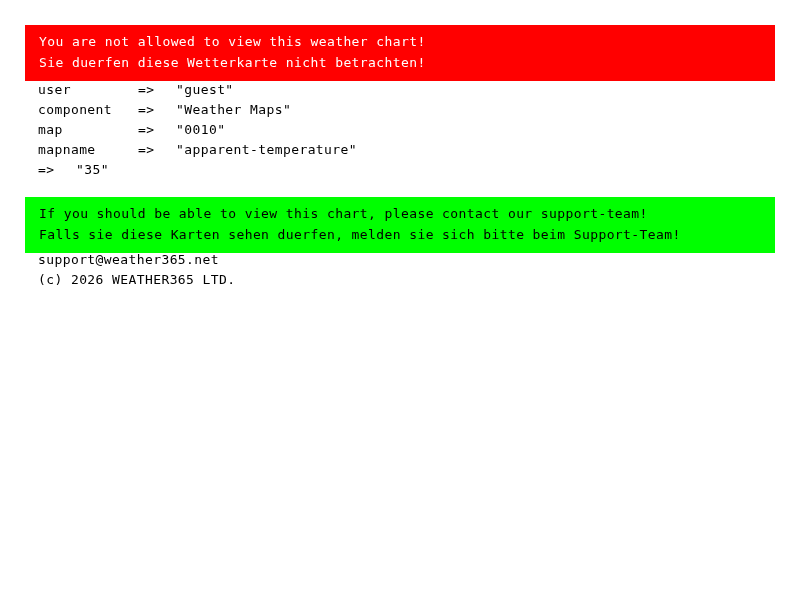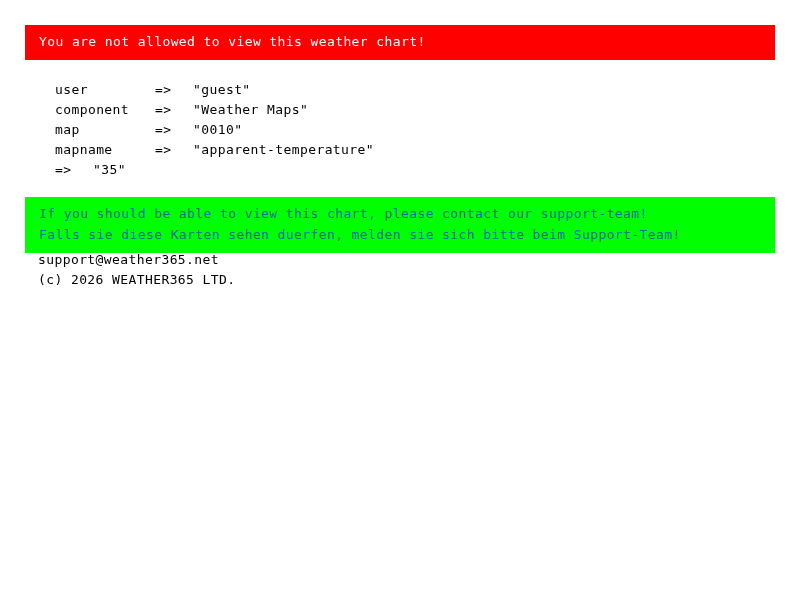--- a/index.html
+++ b/index.html
@@ -31,33 +31,32 @@
     padding: 6px 14px 8px 14px;
   }
   .banner-error {
     top: 25px;
     background: #ff0000;
     color: #ffffff;
   }
   .banner-info {
     top: 197px;
     background: #00ff00;
-    color: #0369a1;
+    color: #000000;
   }
   .banner-line {
     line-height: 21px;
     white-space: pre;
     letter-spacing: 0.4px;
   }
   .params {
     position: absolute;
     left: 38px;
     top: 80px;
     width: 720px;
-    margin-left: 17px;
   }
   .param-row {
     display: flex;
     line-height: 20px;
     white-space: pre;
     letter-spacing: 0.4px;
   }
   .param-key {
     width: 100px;
     flex: 0 0 100px;
@@ -82,20 +81,21 @@
     flex-direction: column;
   }
 </style>
 </head>
 <body>
 
 <div class="page">
 
   <div class="banner banner-error">
     <div class="banner-line">You are not allowed to view this weather chart!</div>
+    <div class="banner-line">Sie duerfen diese Wetterkarte nicht betrachten!</div>
   </div>
 
   <div class="params">
     <div class="param-row">
       <span class="param-key">user</span>
       <span class="param-arrow">=&gt;</span>
       <span class="param-value">"guest"</span>
     </div>
     <div class="param-row">
       <span class="param-key">component</span>

